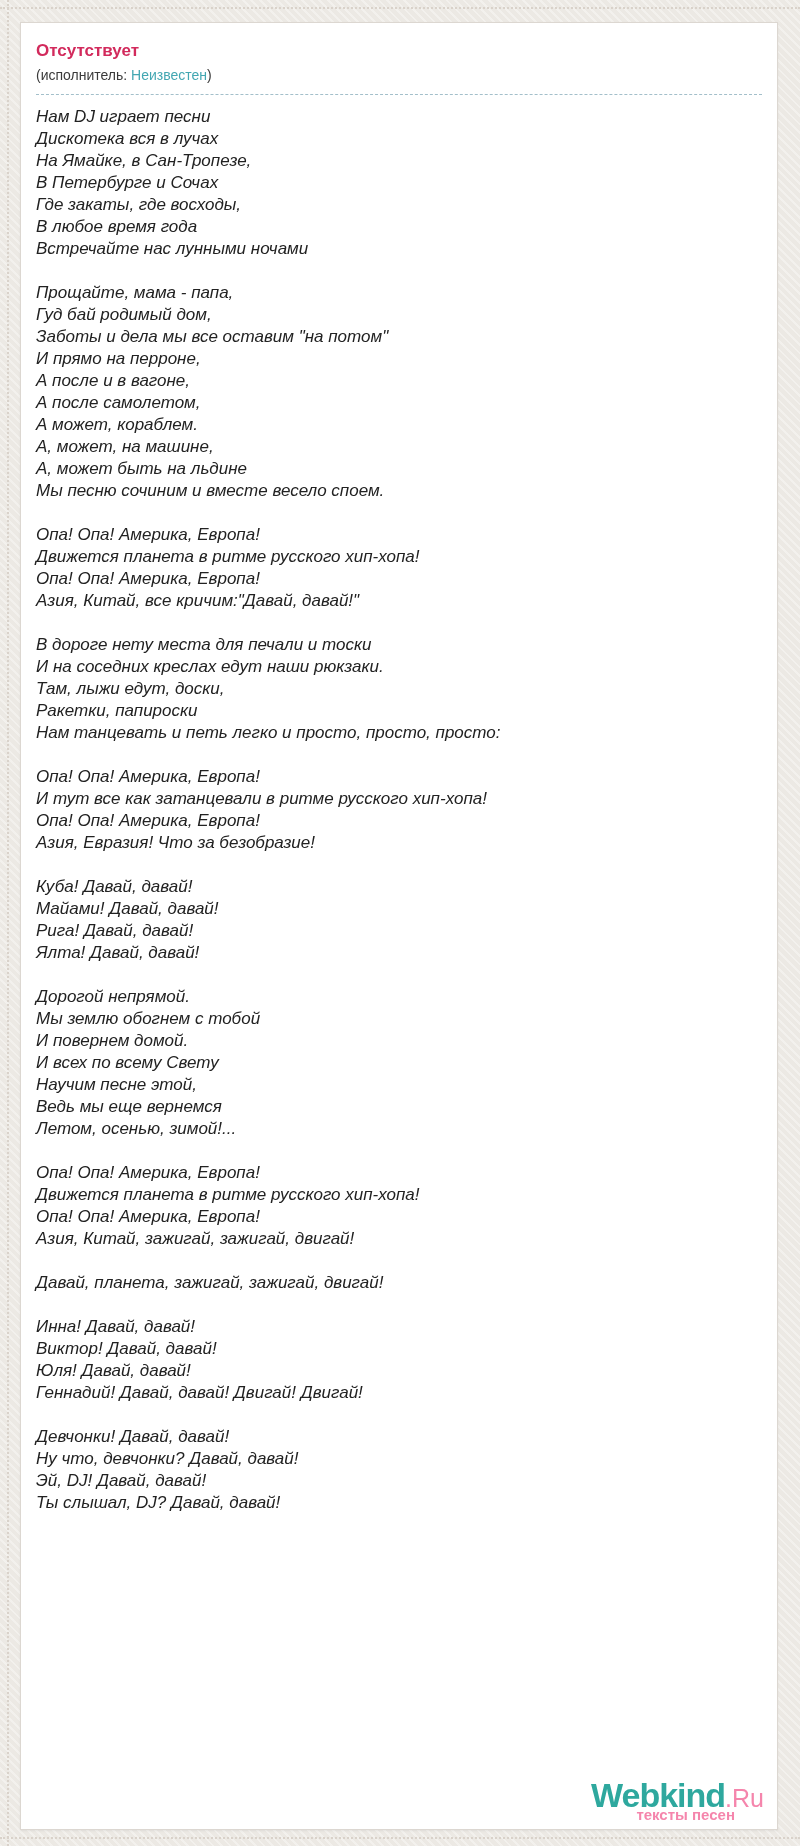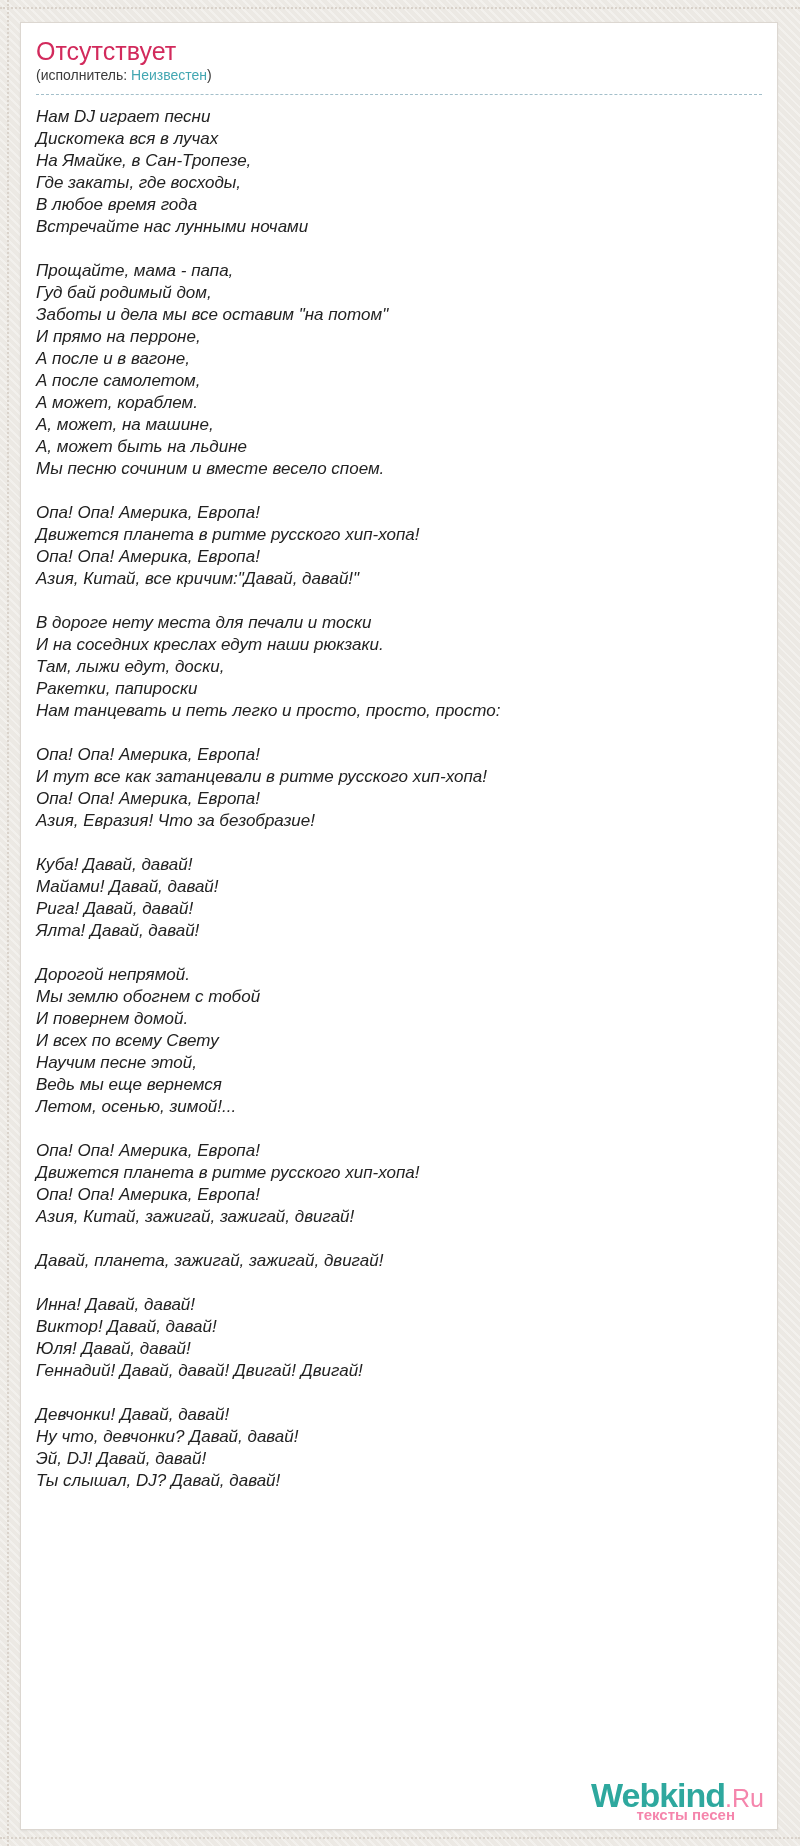--- a/index.html
+++ b/index.html
@@ -39,22 +39,22 @@
     width: 758px;
     height: 1808px;
     background: #ffffff;
     border: 1px solid #dcd7d1;
     box-sizing: border-box;
     box-shadow: 0 1px 2px rgba(0,0,0,0.06);
     padding: 13px 15px 0 15px;
   }
   .song-title {
     margin: 0;
-    font-size: 25px;
-    font-weight: 400;
+    font-size: 17px;
+    font-weight: 700;
     color: var(--title-color, #d22a5c);
     line-height: 30px;
   }
   .artist-line {
     font-size: 14px;
     color: #3a3a3a;
     line-height: 19px;
     padding-bottom: 9px;
     border-bottom: 1px dashed #a3bfca;
   }
@@ -112,20 +112,21 @@
 
     <h1 class="song-title">Отсутствует</h1>
 
     <div class="artist-line"><span>(исполнитель:</span>&nbsp;<a class="artist-link">Неизвестен</a><span>)</span></div>
 
     <div class="lyrics">
         <div class="stanza">
           <div class="line">Нам DJ играет песни</div>
           <div class="line">Дискотека вся в лучах</div>
           <div class="line">На Ямайке, в Сан-Тропезе,</div>
+          <div class="line">В Петербурге и Сочах</div>
           <div class="line">Где закаты, где восходы,</div>
           <div class="line">В любое время года</div>
           <div class="line">Встречайте нас лунными ночами</div>
         </div>
         <div class="stanza">
           <div class="line">Прощайте, мама - папа,</div>
           <div class="line">Гуд бай родимый дом,</div>
           <div class="line">Заботы и дела мы все оставим "на потом"</div>
           <div class="line">И прямо на перроне,</div>
           <div class="line">А после и в вагоне,</div>

